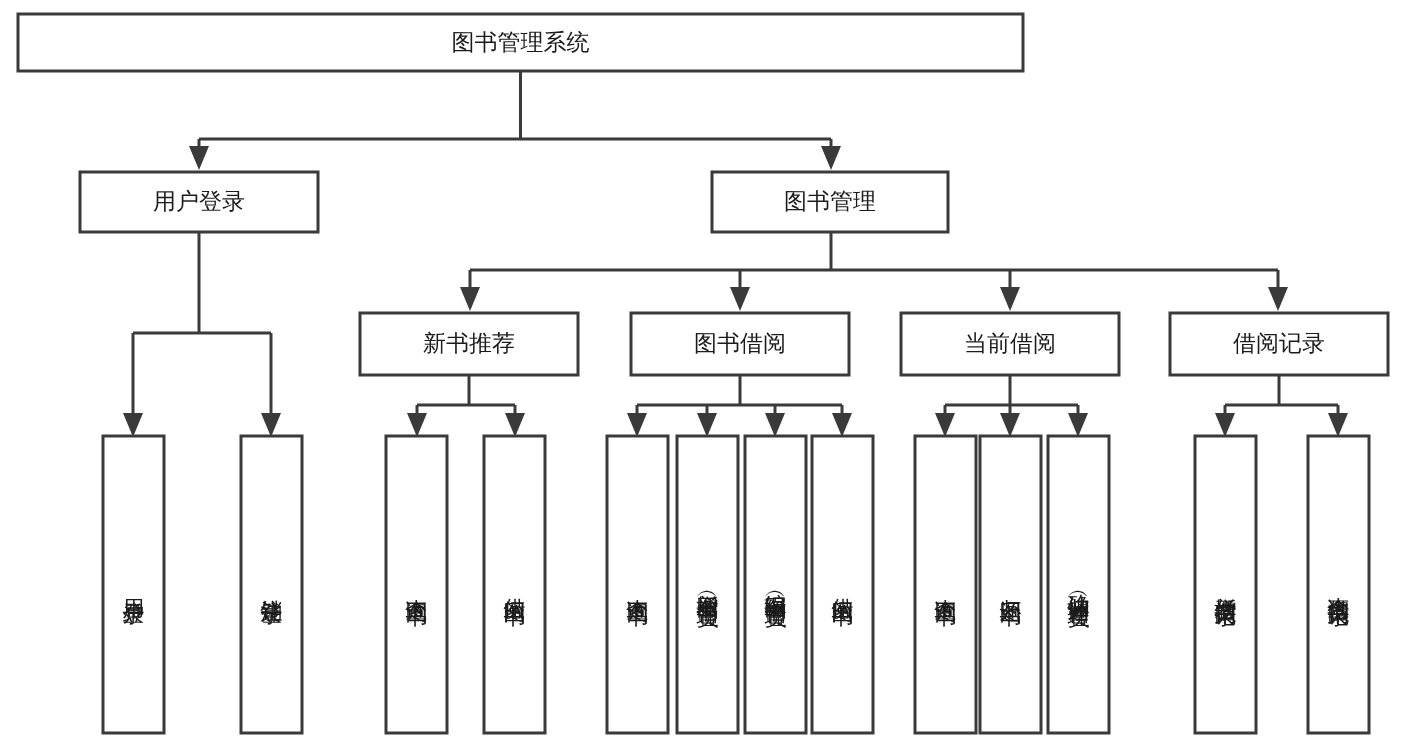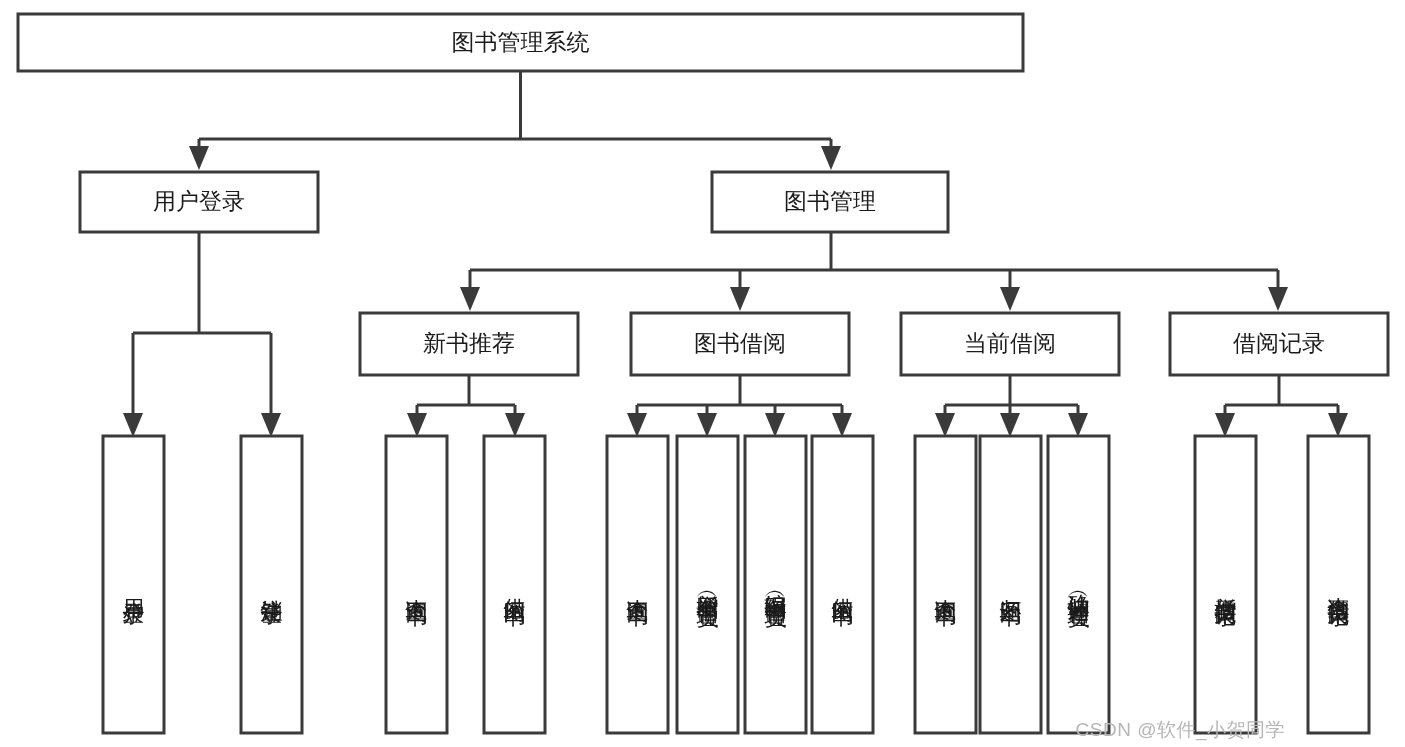--- a/index.html
+++ b/index.html
@@ -174,14 +174,13 @@
       <div class="node-label-v" style="left: 607px; top: 436px; width: 61px; height: 297px; display: flex; align-items: center; justify-content: center;">查询图书</div>
       <div class="node-label-v" style="left: 677px; top: 436px; width: 61px; height: 297px; display: flex; align-items: center; justify-content: center;">新增图书（管理员）</div>
       <div class="node-label-v" style="left: 745px; top: 436px; width: 61px; height: 297px; display: flex; align-items: center; justify-content: center;">编辑图书（管理员）</div>
       <div class="node-label-v" style="left: 812px; top: 436px; width: 61px; height: 297px; display: flex; align-items: center; justify-content: center;">借阅图书</div>
       <div class="node-label-v" style="left: 915px; top: 436px; width: 61px; height: 297px; display: flex; align-items: center; justify-content: center;">查询图书</div>
       <div class="node-label-v" style="left: 980px; top: 436px; width: 61px; height: 297px; display: flex; align-items: center; justify-content: center;">归还图书</div>
       <div class="node-label-v" style="left: 1048px; top: 436px; width: 61px; height: 297px; display: flex; align-items: center; justify-content: center;">确认归还（管理员）</div>
       <div class="node-label-v" style="left: 1195px; top: 436px; width: 61px; height: 297px; display: flex; align-items: center; justify-content: center;">新增借阅记录</div>
       <div class="node-label-v" style="left: 1308px; top: 436px; width: 61px; height: 297px; display: flex; align-items: center; justify-content: center;">查询借阅记录</div>
     </div>
-  <div class="watermark">CSDN @软件_小贺同学</div>
 </div>
 
 </body></html>

